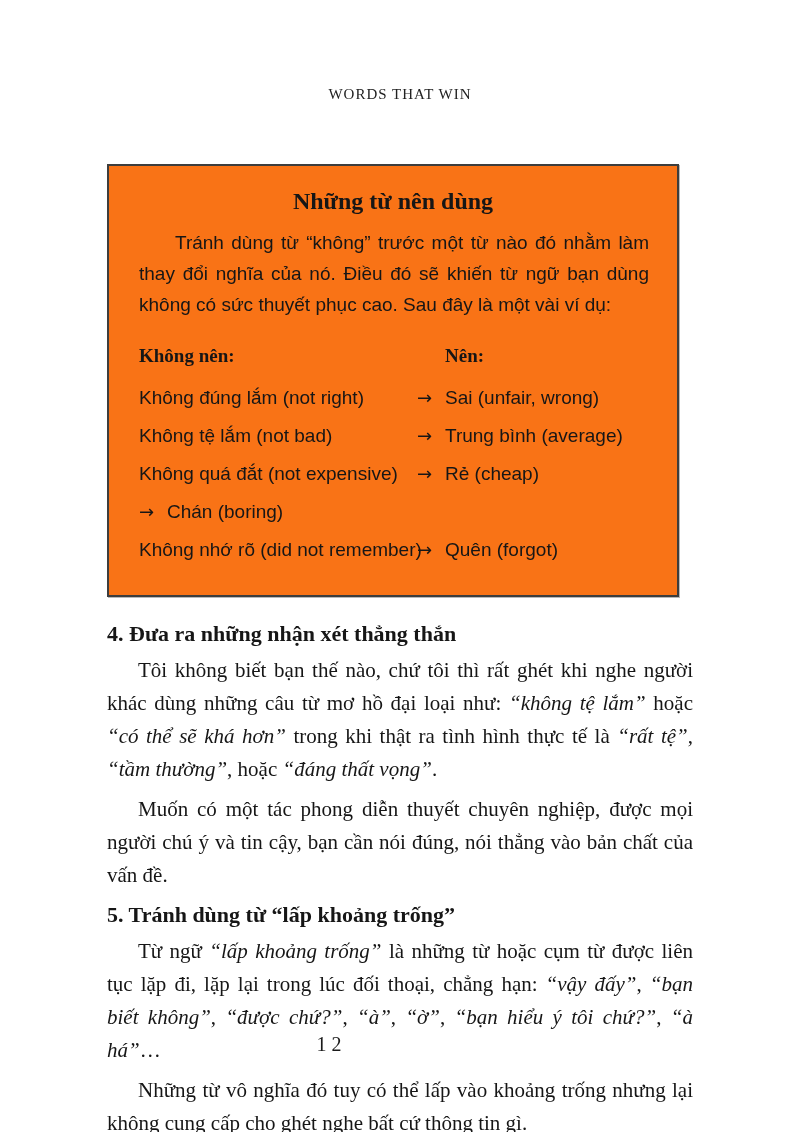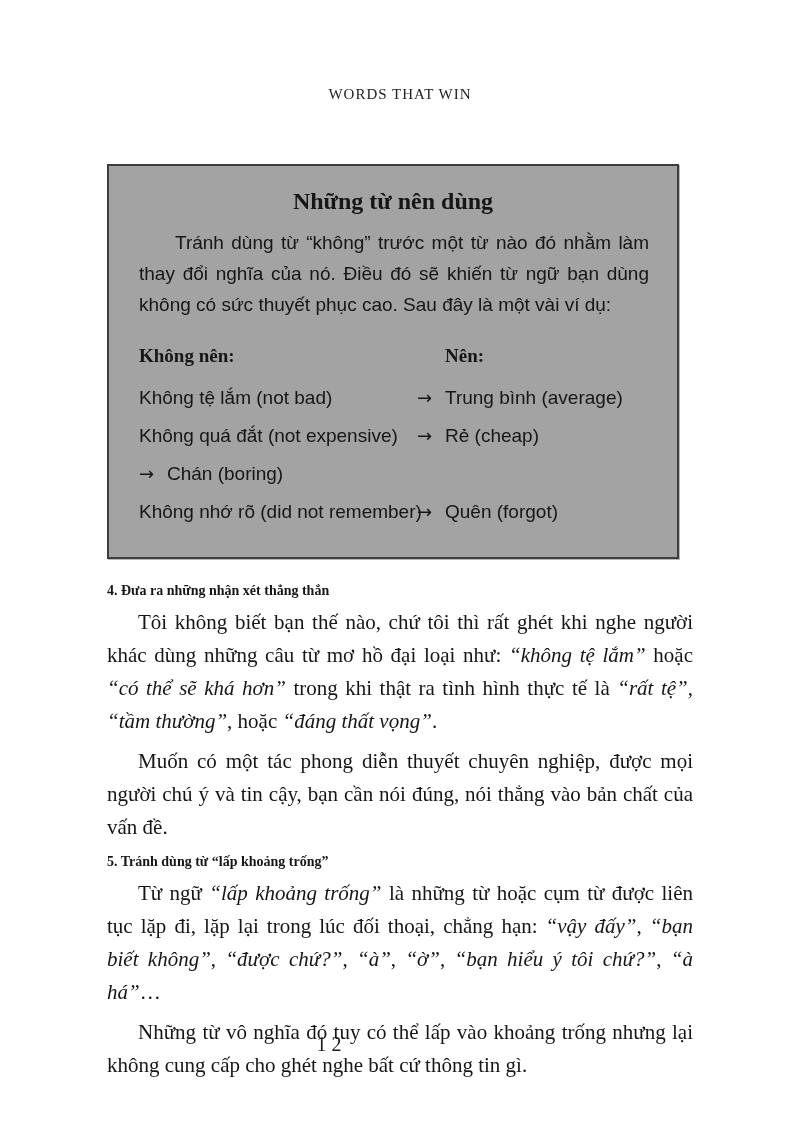--- a/index.html
+++ b/index.html
@@ -21,21 +21,21 @@
     margin-top: 30px;
   }
   .content {
     width: 586px;
     margin-left: 107px;
   }
   
   .callout-box {
     margin-top: 61px;
     width: 568px;
-    background: #a3a3a3;
+    background: #f97316;
     border: 2px solid #3d3d3d;
     box-shadow: 1px 1px 0 rgba(0,0,0,0.28);
     padding-bottom: 26px;
   }
   .callout-title {
     text-align: center;
     font-weight: bold;
     font-size: 24px;
     margin-top: 22px;
   }
@@ -68,21 +68,21 @@
   }
   .arrow {
     display: inline-block;
     width: 28px;
     font-family: "DejaVu Sans", sans-serif;
     font-size: 18px;
   }
   
   .section-heading {
     font-weight: bold;
-    font-size: 14px;
+    font-size: 22px;
     margin: 0;
     padding: 0;
   }
   .section:first-of-type .section-heading { margin-top: 24px; }
   .section + .section .section-heading { margin-top: 10px; }
   .body-para {
     font-size: 21px;
     line-height: 33px;
     text-align: justify;
     text-indent: 31px;
@@ -109,20 +109,24 @@
 
   <div class="callout-box">
     <div class="callout-title">Những từ nên dùng</div>
     <div class="callout-intro">Tránh dùng từ “không” trước một từ nào đó nhằm làm thay đổi nghĩa của nó. Điều đó sẽ khiến từ ngữ bạn dùng không có sức thuyết phục cao. Sau đây là một vài ví dụ:</div>
     <div class="callout-table">
       <div class="callout-head">
         <span>Không nên:</span>
         <span class="right-head">Nên:</span>
       </div>
       <div>
+  <div class="callout-row">
+    <span>Không đúng lắm (not right)</span>
+    <span><span class="arrow">→</span><span>Sai (unfair, wrong)</span></span>
+  </div>
 
   <div class="callout-row">
     <span>Không tệ lắm (not bad)</span>
     <span><span class="arrow">→</span><span>Trung bình (average)</span></span>
   </div>
 
   <div class="callout-row">
     <span>Không quá đắt (not expensive)</span>
     <span><span class="arrow">→</span><span>Rẻ (cheap)</span></span>
   </div>

